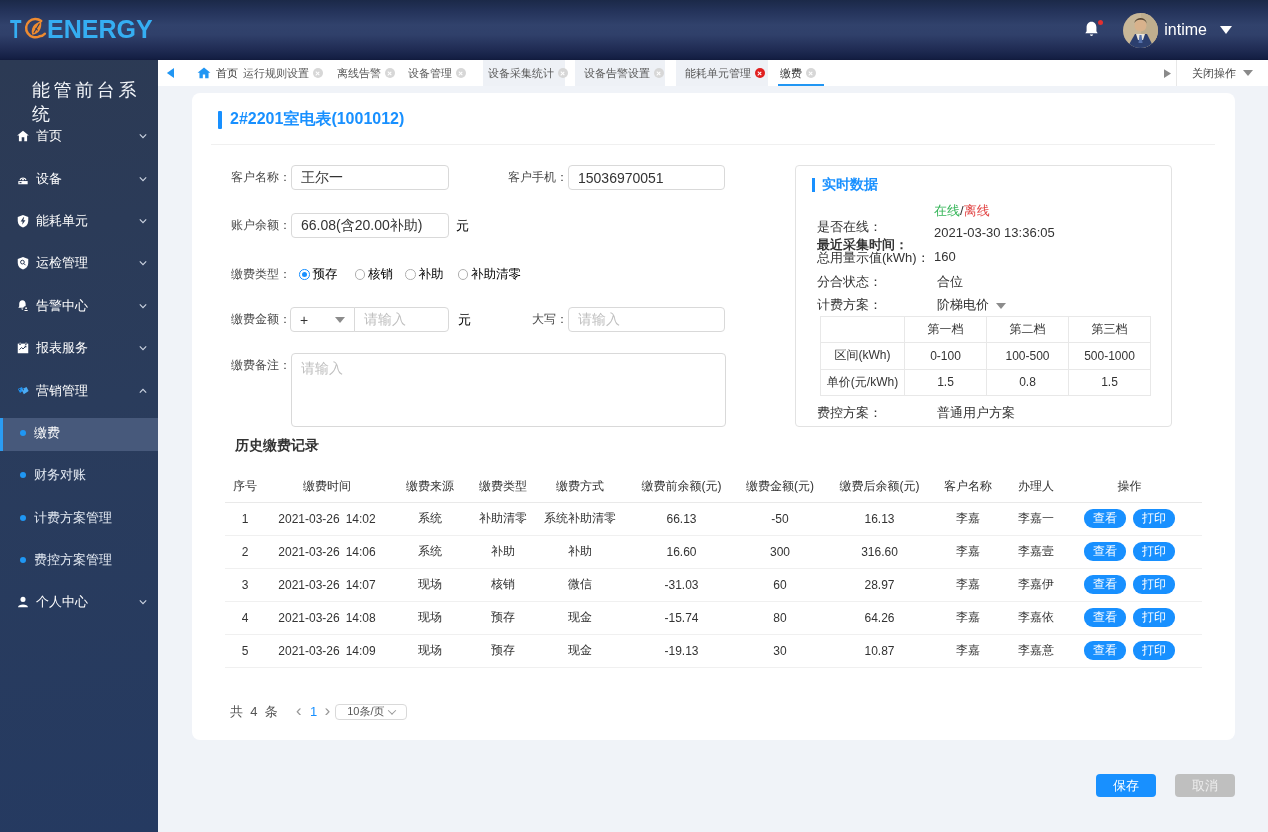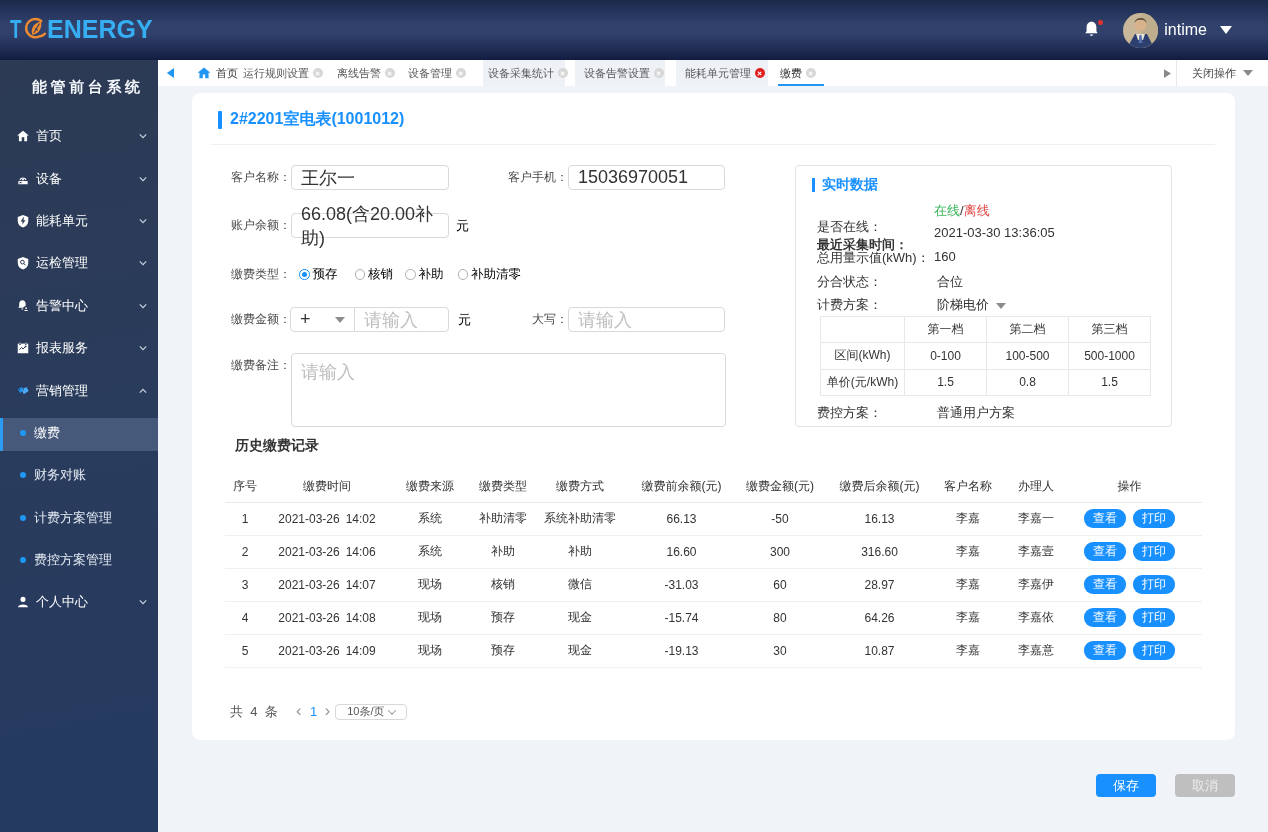--- a/index.html
+++ b/index.html
@@ -14,21 +14,21 @@
 .hdr-right { position:absolute; right:36px; top:0; height:60px; display:flex; align-items:center; }
 .bell { position:relative; width:19px; height:20px; margin-left:9px; margin-right:22px; }
 .bell .dot { position:absolute; right:-2px; top:0; width:5px; height:5px; border-radius:50%; background:#e23030; }
 .avatar { width:35px; height:35px; border-radius:50%; overflow:hidden; margin-right:6px; }
 .uname { color:#fff; font-size:16px; margin-right:13px; }
 .caret-down { width:0; height:0; border-left:6px solid transparent; border-right:6px solid transparent; border-top:8px solid #fff; }
 
 
 .sidebar { position:absolute; left:0; top:60px; width:158px; height:772px;
   background:linear-gradient(170deg,#2c3a54 0%,#2a3c5c 45%,#253a61 100%); z-index:10; }
-.side-title { color:#f3f6fa; font-size:15px; font-weight:bold; letter-spacing:3.6px; position:absolute; left:16px; top:18px;padding-left:16px; }
+.side-title { color:#f3f6fa; font-size:18px; font-weight:normal; letter-spacing:3.6px; position:absolute; left:16px; top:18px;padding-left:16px; }
 .menu { position:absolute; left:0; top:55px; width:158px; }
 .mi { position:relative; height:42.4px; display:flex; align-items:center; color:#fff; font-size:13px; padding-left:16px; }
 .mi .ico { width:14px; height:14px; margin-right:6px; flex:0 0 auto; }
 .mi .chev { position:absolute; right:11px; top:50%; width:8px; height:8px; }
 .smi { position:relative; height:42.4px; display:flex; align-items:center; color:#e4eaf3; font-size:13px; padding-left:20px; }
 .smi .bdot { width:6px; height:6px; border-radius:50%; background:#1f97f4; margin-right:8px; }
 .smi.active { background:linear-gradient(180deg, rgba(0,0,0,0) 6px, #47597b 6px, #47597b 39.5px, rgba(0,0,0,0) 39.5px); color:#fff; }
 .smi.active::before { content:""; position:absolute; left:0; top:6px; bottom:2.9px; width:3px; background:#2b9cf2; }
 
 
@@ -42,21 +42,21 @@
 .closeops { position:absolute; right:0; top:0; height:26px; width:92px; border-left:1px solid #e8e8e8; display:flex; align-items:center; justify-content:center; gap:7px; color:#404040; font-size:11px; background:#fff; }
 
 
 .main { position:absolute; left:192px; top:93px; width:1043px; height:647px; background:#fff; border-radius:8px; font-size:13px; }
 .card-title { position:absolute; left:26px; top:16px; display:flex; align-items:center; color:#1890ff; font-size:16px; font-weight:bold;text-align:center; }
 .card-title .bar { width:4px; height:18px; background:#1890ff; margin-right:8px; border-radius:1px; }
 .divider { position:absolute; left:19px; right:20px; top:51px; height:1px; background:#f0f0f0; }
 
 
 .lab { position:absolute; text-align:right; color:#4a4a4a; font-size:12px; height:25px; line-height:25px; }
-.inp { position:absolute; height:25px; border:1px solid #d9d9d9; border-radius:4px; background:#fff; font-size:18px; color:#333; display:flex; align-items:center; padding:0 9px; }
+.inp { position:absolute; height:25px; border:1px solid #d9d9d9; border-radius:4px; background:#fff; font-size:14px; color:#333; display:flex; align-items:center; padding:0 9px; }
 .inp.ph { color:#bfbfbf; }
 .radio { display:inline-flex; align-items:center; margin-right:19px; font-size:12.5px; }
 .rc { width:10.5px; height:10.5px; border-radius:50%; border:1px solid #b0b0b0; margin-right:3px; background:#fff; flex:0 0 auto; }
 .rc.on { border:1px solid #1890ff; position:relative; }
 .rc.on::after { content:""; position:absolute; left:1.5px; top:1.5px; width:5.5px; height:5.5px; border-radius:50%; background:#1890ff; }
 .selcaret { width:0; height:0; border-left:5px solid transparent; border-right:5px solid transparent; border-top:6px solid #8c8c8c; }
 
 
 .rt { position:absolute; left:603px; top:72px; width:377px; height:262px; border:1px solid #e2e2e2; border-radius:4px; background:#fff; }
 .rt-title { position:absolute; left:16px; top:10px; display:flex; align-items:center; color:#1890ff; font-size:14px; font-weight:bold; }

